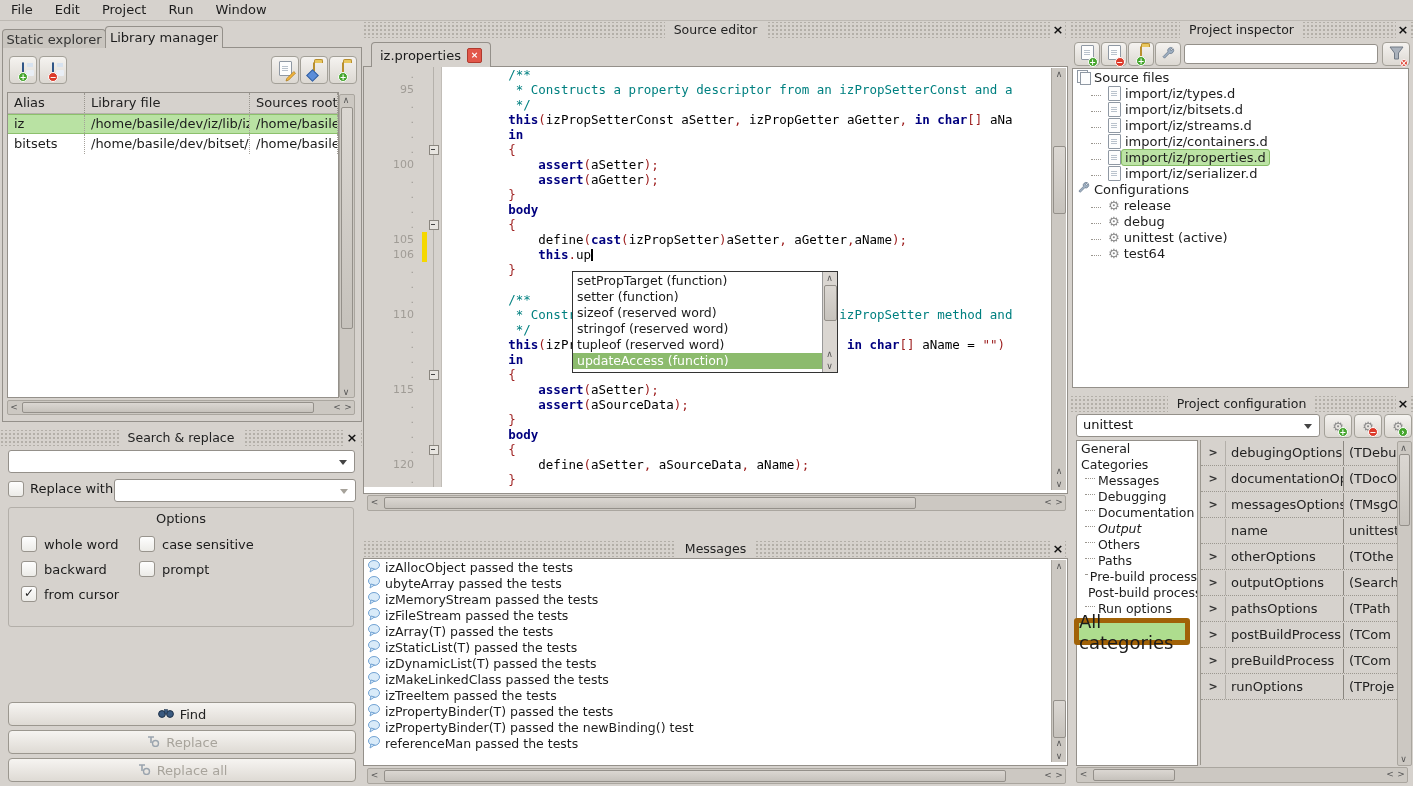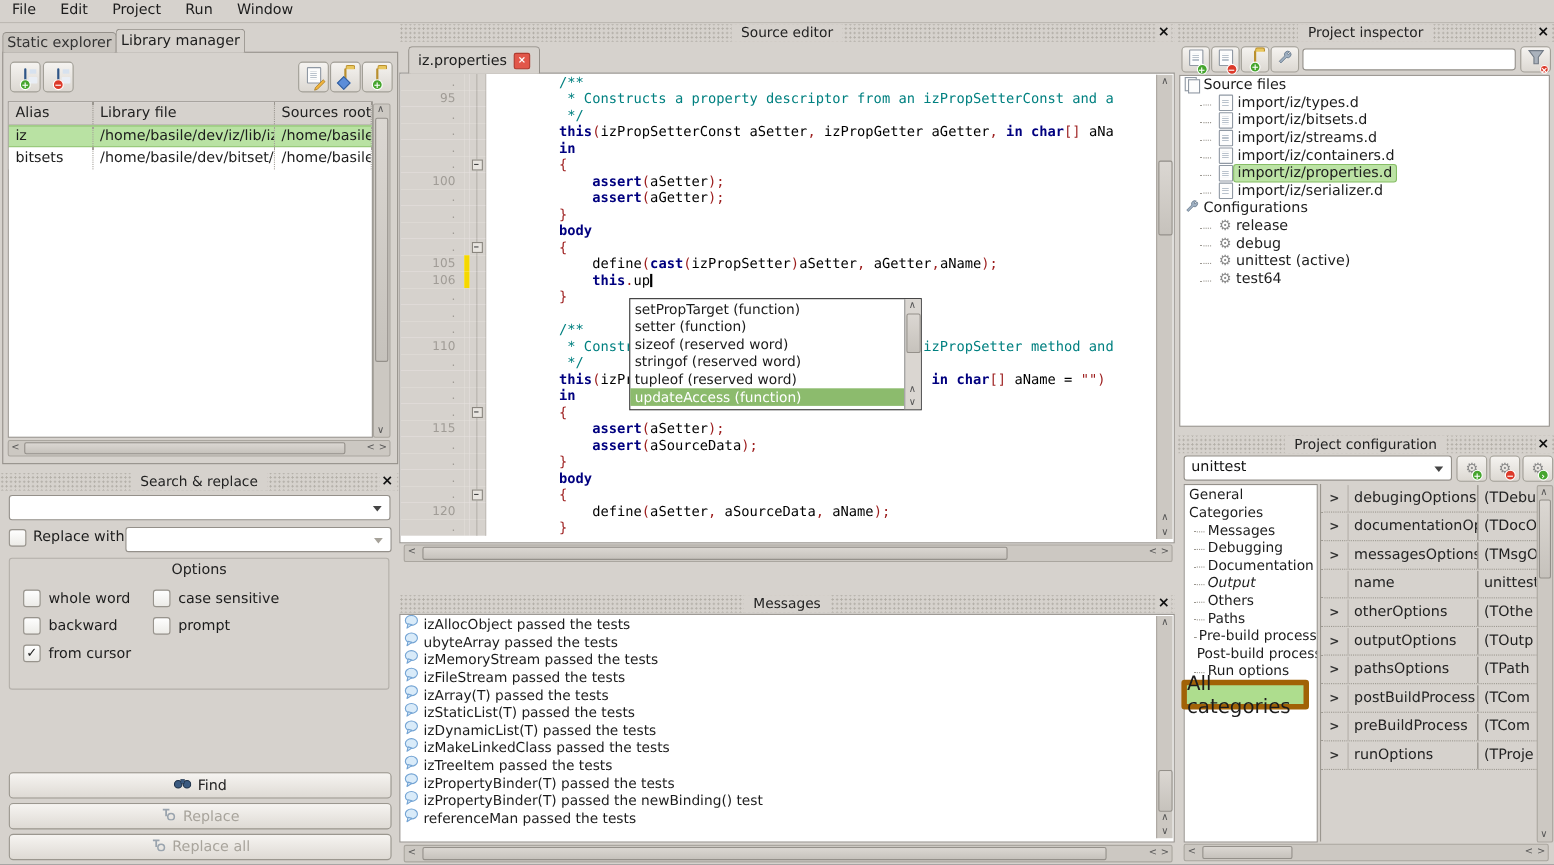--- a/index.html
+++ b/index.html
@@ -97,21 +97,21 @@
   #statusbar span{position:absolute;top:4px;font-size:12.5px;color:#222;}
   
   #msgbody{position:absolute;left:363px;top:558px;width:703px;height:206px;border:1px solid #94908a;background:#fff;overflow:hidden;}
   .mrow{display:flex;align-items:center;height:16px;gap:4px;padding-left:3px;}
   .mrow .mtext{font-size:12.5px;white-space:nowrap;}
   
   #insptree{position:absolute;left:1072px;top:68px;width:335px;height:318px;border:1px solid #94908a;background:#fff;overflow:hidden;}
   .trow{display:flex;align-items:center;height:16px;gap:4px;white-space:nowrap;font-size:13px;}
   
   #cattree{position:absolute;left:1076px;top:440px;width:120px;height:324px;border:1px solid #94908a;background:#fff;overflow:hidden;}
-  .crow{display:flex;align-items:center;height:16px;white-space:nowrap;font-size:12.5px;overflow:hidden;}
+  .crow{display:flex;align-items:flex-start;height:16px;white-space:nowrap;font-size:12.5px;overflow:hidden;}
   #allcat{position:absolute;left:1074px;top:618px;width:106px;height:17px;background:#aedd8e;border:5px solid #a16207;border-radius:3px;font-size:18px;display:flex;align-items:center;justify-content:flex-start;z-index:3;}
   #grid{position:absolute;left:1200px;top:440px;width:196px;height:325px;border-left:1px solid #9b978f;background:#d6d2cd;overflow:hidden;}
   .grow{display:flex;height:25px;border-bottom:1px dotted #9b978f;align-items:center;}
   .gexp{width:24px;flex:none;text-align:center;font-size:11px;font-weight:bold;color:#333;}
   .gname{width:118px;flex:none;font-size:13px;color:#222;white-space:nowrap;overflow:hidden;border-left:1px solid #b3afa9;line-height:24px;padding-left:5px;box-sizing:border-box;}
   .gval{flex:1;font-size:13px;color:#222;white-space:nowrap;overflow:hidden;border-left:1px solid #8a867f;line-height:24px;padding-left:5px;}
 </style>
 </head>
 <body>
 
@@ -755,21 +755,21 @@
         <span class="gval">unittest</span>
       </div>
       <div class="grow">
         <span class="gexp">&gt;</span>
         <span class="gname">otherOptions</span>
         <span class="gval">(TOthe</span>
       </div>
       <div class="grow">
         <span class="gexp">&gt;</span>
         <span class="gname">outputOptions</span>
-        <span class="gval">(TOutp</span>
+        <span class="gval">(Search</span>
       </div>
       <div class="grow">
         <span class="gexp">&gt;</span>
         <span class="gname">pathsOptions</span>
         <span class="gval">(TPath</span>
       </div>
       <div class="grow">
         <span class="gexp">&gt;</span>
         <span class="gname">postBuildProcess</span>
         <span class="gval">(TCom</span>

